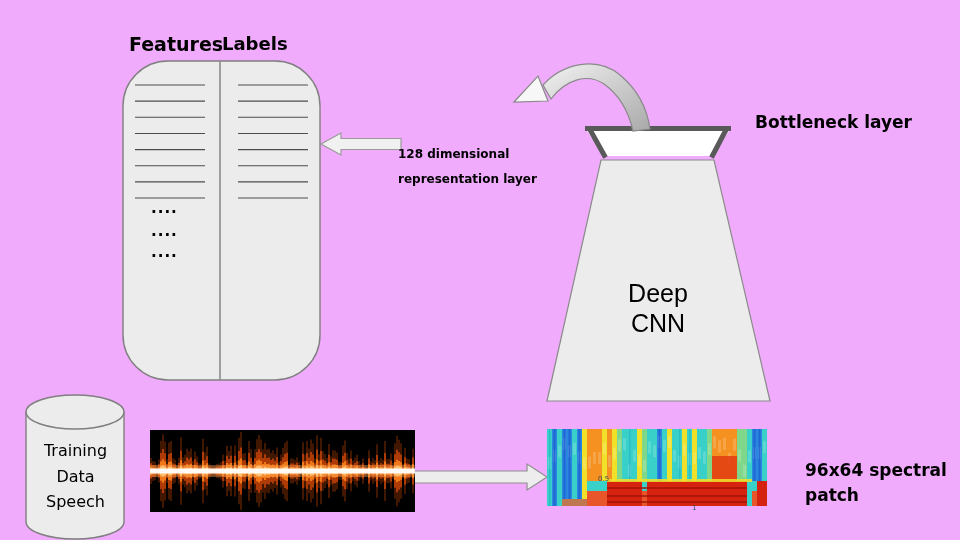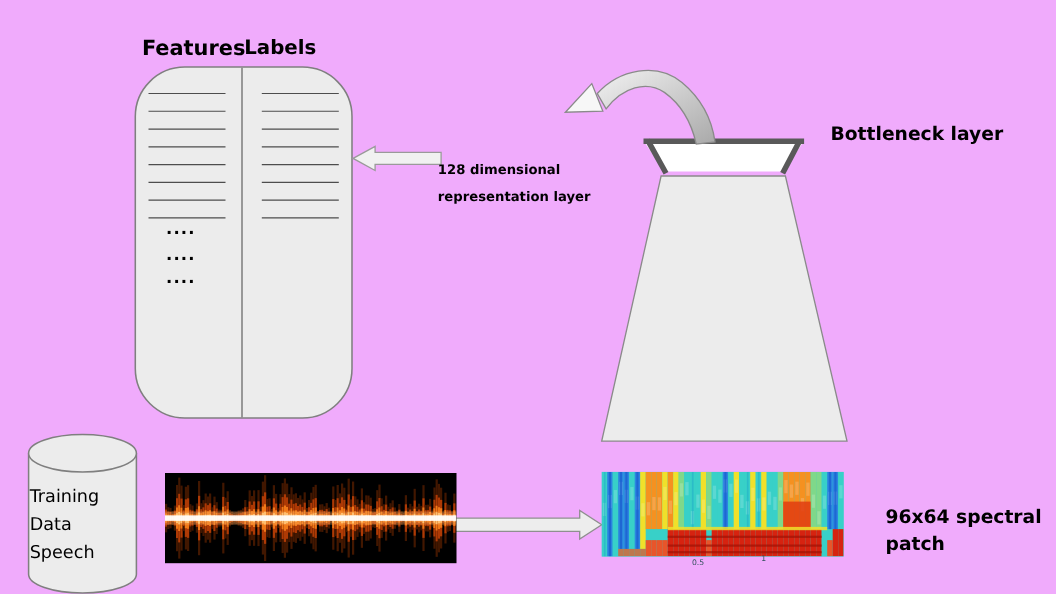--- a/index.html
+++ b/index.html
@@ -9,26 +9,26 @@
   .hand{font-weight:bold;letter-spacing:0px;}
   .abs{position:absolute;white-space:nowrap;}
   #features-header{left:129px;top:33px;font-size:19px;}
   #labels-header{left:222px;top:33px;font-size:18px;}
   .dots-row{left:151px;font-size:15px;font-weight:bold;letter-spacing:1px;}
   #dots-0{top:199px;} #dots-1{top:222px;} #dots-2{top:243px;}
   #rep-vector-label{left:398px;top:110px;font-size:12px;line-height:25px;text-align:left;margin-top:32px;}
   #bottleneck-label{left:745px;top:112px;font-size:17px;margin-left:10px;}
   #cnn-label{left:600px;top:278px;width:116px;font-size:25px;line-height:30px;text-align:center;
              font-family:"Liberation Sans",sans-serif;font-weight:400;}
-  #cylinder-label{left:27px;top:438px;width:97px;font-size:16px;line-height:25.5px;white-space:normal;}
+  #cylinder-label{left:27px;top:438px;width:97px;font-size:16px;line-height:25.5px;text-align:center;white-space:normal;}
   #patch-label{left:805px;top:458px;font-size:17px;line-height:25px;}
   #waveform{position:absolute;left:150px;top:430px;width:265px;height:82px;background:#000;}
   #spectrogram{position:absolute;left:547px;top:429px;width:220px;height:77px;background:#38d0c8;overflow:hidden;}
   .tick{font-size:7px;color:#33505e;font-family:"DejaVu Sans",sans-serif;}
-  #tick-05{left:598px;top:508px;margin-left:31px;} #tick-1{left:692px;top:504px;}
+  #tick-05{left:598px;top:475px;} #tick-1{left:692px;top:504px;}
 </style>
 </head>
 <body>
 
 <div id="canvas">
 
   <svg id="diagram" xmlns="http://www.w3.org/2000/svg" viewBox="0 0 960 540">
     <defs>
       <linearGradient id="ribbonGrad" x1="0" y1="0" x2="1" y2="1">
         <stop offset="0" stop-color="#f2f2f2"></stop>
@@ -81,20 +81,24 @@
   <div class="abs dots-row" id="dots-1">....</div>
   <div class="abs dots-row" id="dots-2">....</div>
 
   <div class="abs hand" id="rep-vector-label">
     <div>128 dimensional</div>
     <div>representation layer</div>
   </div>
 
   <div class="abs hand" id="bottleneck-label">Bottleneck layer</div>
 
+  <div class="abs" id="cnn-label">
+    <div>Deep</div>
+    <div>CNN</div>
+  </div>
 
   <div class="abs" id="cylinder-label">
     <div>Training</div>
     <div>Data</div>
     <div>Speech</div>
   </div>
 
   <div class="abs hand" id="patch-label">
     <div>96x64 spectral</div>
     <div>patch</div>

